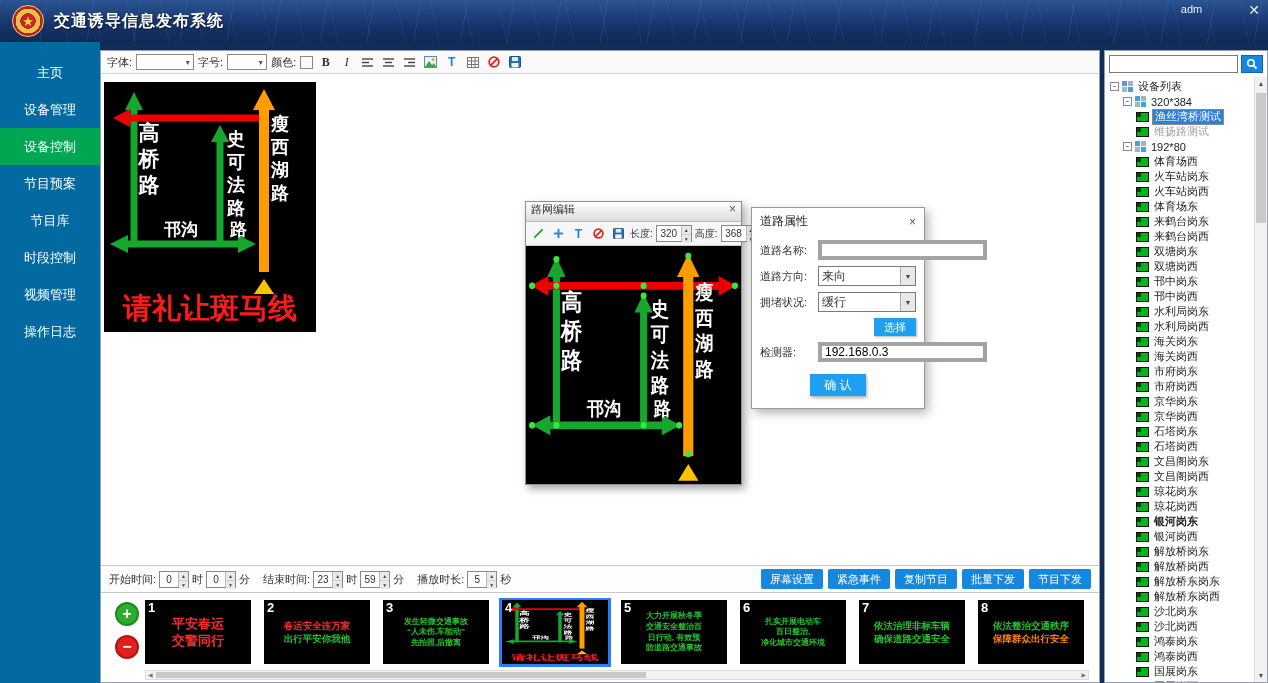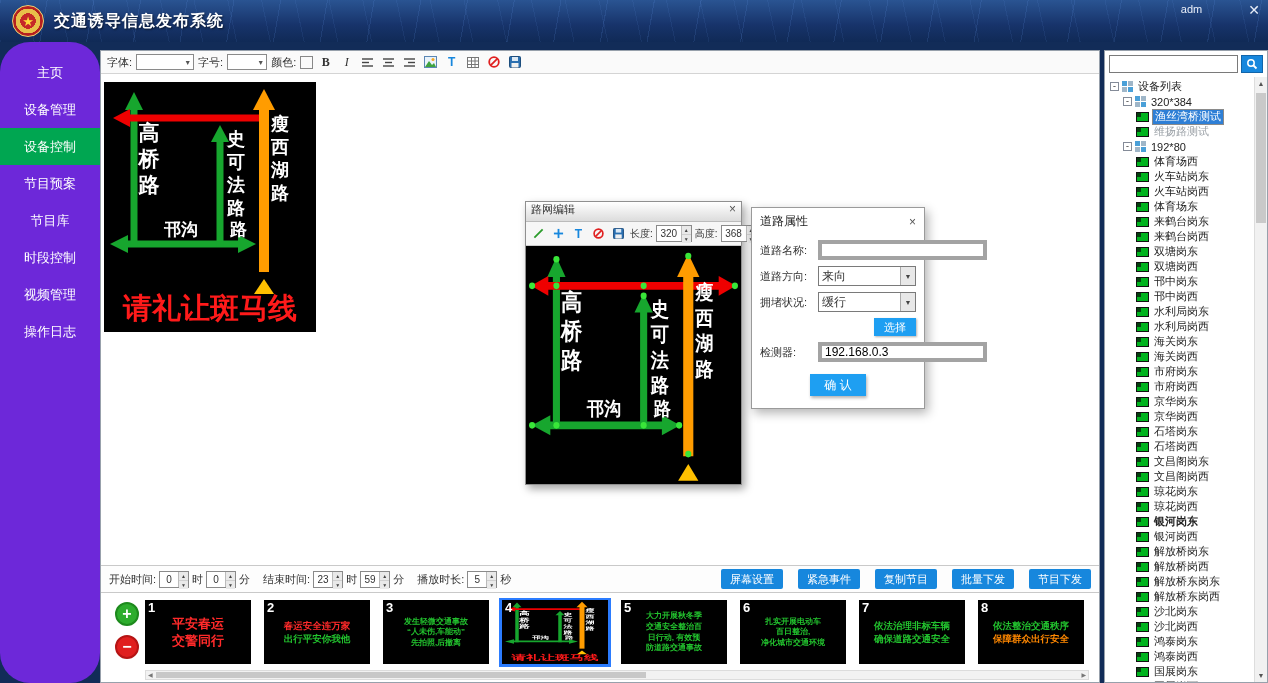--- a/index.html
+++ b/index.html
@@ -16,21 +16,21 @@
   .badge{width:32px;height:32px;border-radius:50%;flex:none;border:1px solid #f0d070;
     background:radial-gradient(circle at 50% 50%, #c62828 0 36%, #e8c04a 37% 58%, #b52020 59% 72%, #e8c04a 73% 100%);
     display:flex;align-items:center;justify-content:center;}
   .badge .star{color:#ffd83d;font-size:13px;line-height:1;}
   .app-title{margin-left:10px;color:#fff;font-size:16px;font-weight:bold;letter-spacing:1px;text-shadow:1px 1px 2px rgba(0,0,0,.6);}
   .hdr-right{position:absolute;right:8px;top:3px;display:flex;align-items:flex-start;gap:46px;color:#e8eef8;font-size:11px;}
   .hdr-close{font-size:14px;line-height:1;cursor:pointer;}
 
   
   .workspace{flex:1;display:flex;background:#122c58;overflow:hidden;}
-  .sidebar{width:100px;flex:none;background:#6d28d9;padding-top:12px;border-radius:30px;}
+  .sidebar{width:100px;flex:none;background:#0369a1;padding-top:12px;}
   .side-item{height:37px;display:flex;align-items:center;justify-content:center;color:#fff;font-size:13px;cursor:pointer;}
   .side-item.active{background:#00a651;}
 
   
   .main{flex:1;display:flex;flex-direction:column;margin:8px 4px 0 0;background:#fff;border:1px solid #97a0ab;min-width:0;}
   .toolbar{height:23px;flex:none;display:flex;align-items:center;gap:4px;padding:0 6px;background:#fafafa;border-bottom:1px solid #d4d4d4;font-size:11px;color:#333;}
   .lbl{flex:none;}
   .sel{position:relative;background:#fff;border:1px solid #8a8a8a;height:16px;display:inline-flex;align-items:center;justify-content:space-between;padding:0 2px;font-size:10px;}
   .w58{width:58px;}.w42{width:40px;}
   .caret{font-size:7px;color:#555;}
@@ -67,21 +67,21 @@
   .dd{flex:1;height:20px;border:1px solid #7a7a7a;background:#fff;display:flex;align-items:center;justify-content:space-between;padding-left:3px;font-size:12px;cursor:pointer;}
   .dd-btn{width:15px;height:100%;background:#e8e8e8;border-left:1px solid #aaa;display:flex;align-items:center;justify-content:center;font-size:7px;color:#444;}
   .select-row{justify-content:flex-end;}
   .confirm-row{justify-content:center;margin-top:12px;}
   .blue-btn{background:#1e9ff2;color:#fff;border:none;font-size:12px;height:22px;padding:0 14px;box-shadow:1px 2px 3px rgba(0,0,0,.3);cursor:pointer;font-family:inherit;}
   .blue-btn.sm{height:18px;font-size:11px;padding:0 10px;box-shadow:1px 1px 2px rgba(0,0,0,.3);}
 
   
   .timebar{height:27px;flex:none;display:flex;align-items:center;gap:3px;padding:0 8px;font-size:11px;color:#333;border-top:1px solid #c9c9c9;background:#fdfdfd;}
   .ml8{margin-left:10px;}
-  .actions{margin-left:auto;display:flex;gap:15px;}
+  .actions{margin-left:auto;display:flex;gap:5px;}
   .act-btn{background:#1787dd;color:#fff;border:none;border-radius:2px;height:20px;padding:0 9px;font-size:11px;cursor:pointer;font-family:inherit;}
 
   
   .strip{height:90px;flex:none;position:relative;display:flex;padding:5px 6px 14px 8px;border-top:1px solid #c9c9c9;background:#fff;}
   .pmcol{width:36px;flex:none;display:flex;flex-direction:column;align-items:center;gap:9px;padding-top:4px;}
   .pm-btn{width:24px;height:24px;border-radius:50%;color:#fff;font-size:16px;font-weight:bold;display:flex;align-items:center;justify-content:center;line-height:1;cursor:pointer;}
   .pm-add{background:#2dad2d;border:2px solid #1d8a1d;}
   .pm-rem{background:#e01f1f;border:2px solid #b51414;}
   .tiles{flex:1;display:flex;gap:13px;overflow:hidden;align-items:flex-start;padding-top:2px;min-width:0;}
   .tile{width:106px;height:64px;flex:none;position:relative;background:#000;display:flex;flex-direction:column;align-items:center;justify-content:center;gap:1px;overflow:hidden;cursor:pointer;}

